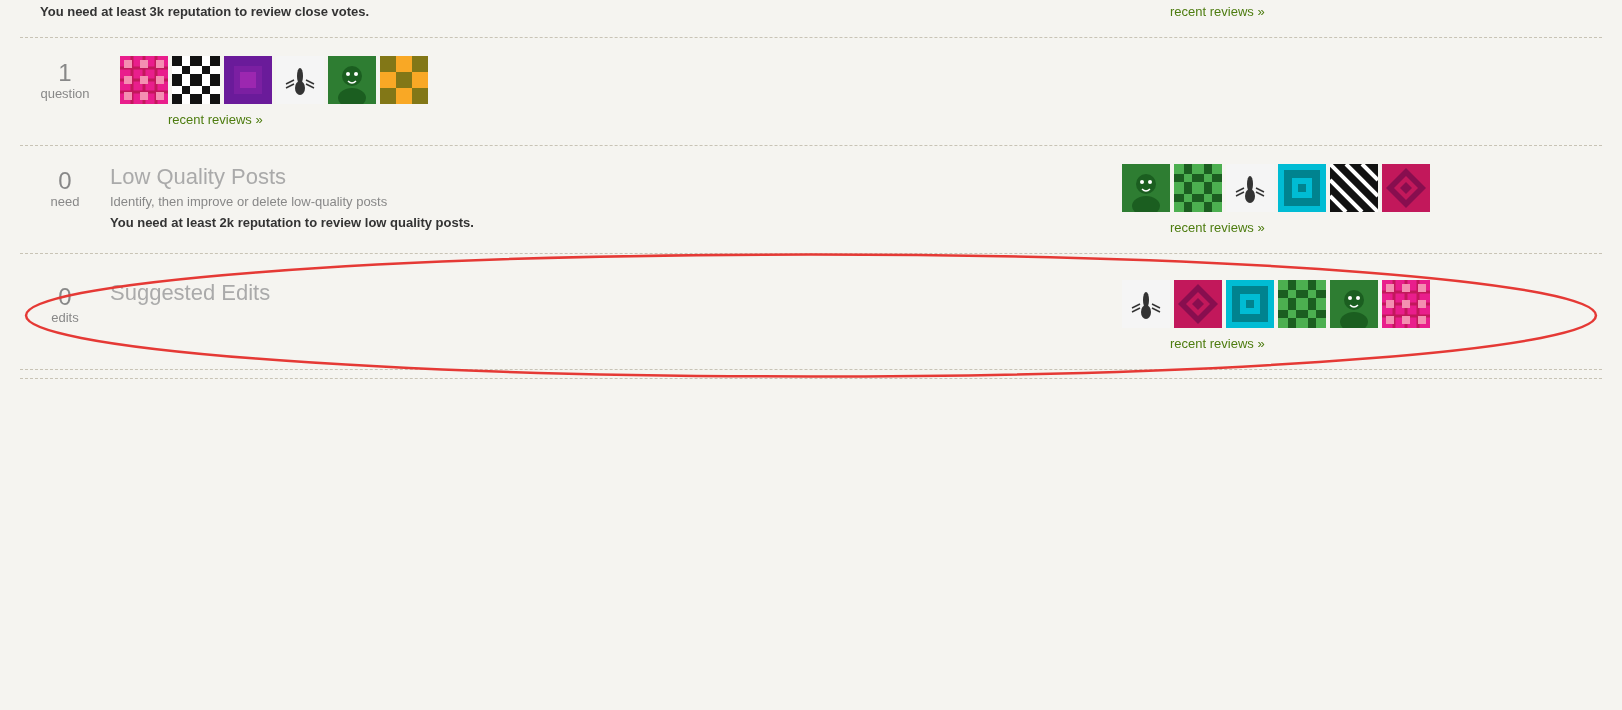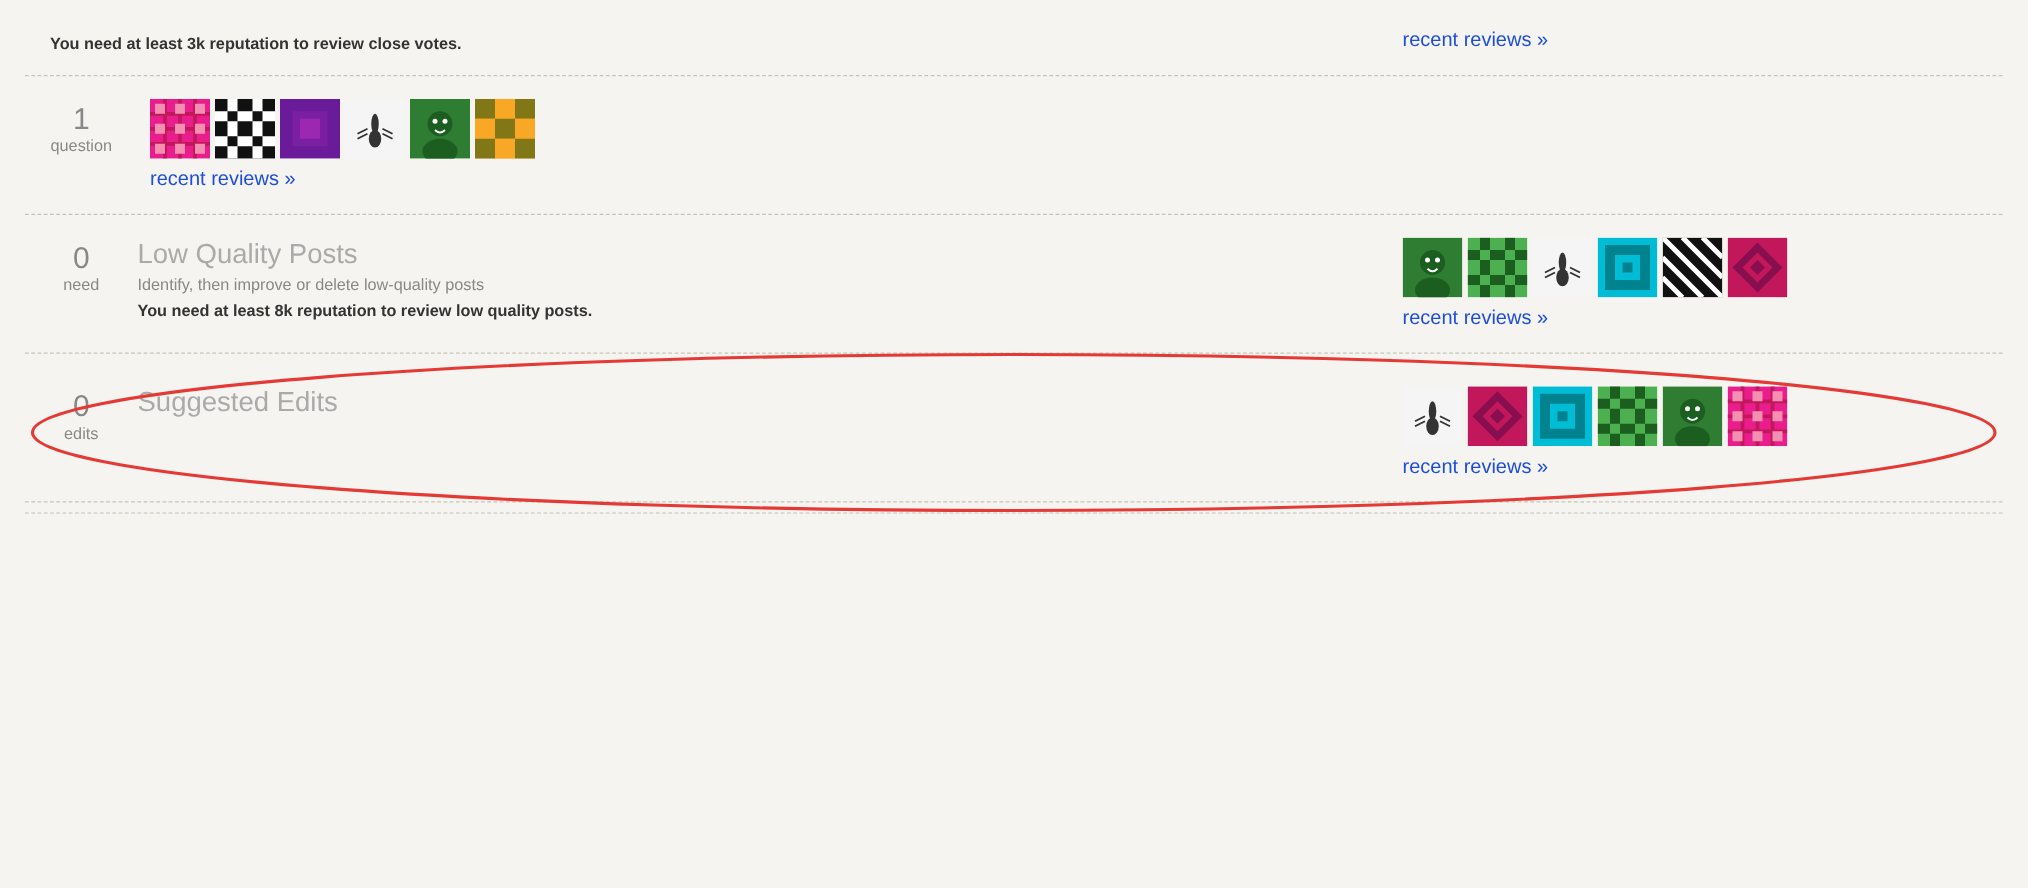--- a/index.html
+++ b/index.html
@@ -62,30 +62,31 @@
       flex-direction: column;
       align-items: flex-start;
       padding-left: 20px;
     }
     .avatars-row {
       display: flex;
       gap: 4px;
       margin-bottom: 8px;
     }
     .recent-reviews-link {
-      color: #1d4ed8;
+      color: #4d7c0f;
       text-decoration: none;
-      font-size: 16px;
+      font-size: 13px;
+      margin-left: 48px;
     }
     
     .top-partial {
-      padding: 24px 0 18px 10px;
+      padding: 4px 0 18px 10px;
       border-bottom: 1px dashed #c8c3b5;
       display: flex;
-      align-items: flex-end;
+      align-items: flex-start;
     }
     .top-partial .info-col {
       flex: 1;
     }
     
     .suggested-edits-section {
       position: relative;
     }
 
     
@@ -204,21 +205,21 @@
   </div>
 
   <div class="review-section">
     <div class="count-col">
       <span class="count-num">0</span>
       <span>need</span>
     </div>
     <div class="info-col">
       <div class="review-title">Low Quality Posts</div>
       <div class="review-desc">Identify, then improve or delete low-quality posts</div>
-      <div class="review-req">You need at least 8k reputation to review low quality posts.</div>
+      <div class="review-req">You need at least 2k reputation to review low quality posts.</div>
     </div>
     <div class="right-col">
       <div class="avatars-row">
 
         <div class="avatar-img">
           <svg width="48" height="48" xmlns="http://www.w3.org/2000/svg">
             <rect width="48" height="48" fill="#2e7d32"></rect>
             <circle cx="24" cy="20" r="10" fill="#1b5e20"></circle>
             <ellipse cx="24" cy="42" rx="14" ry="10" fill="#1b5e20"></ellipse>
             <circle cx="20" cy="18" r="2" fill="#fff"></circle>

